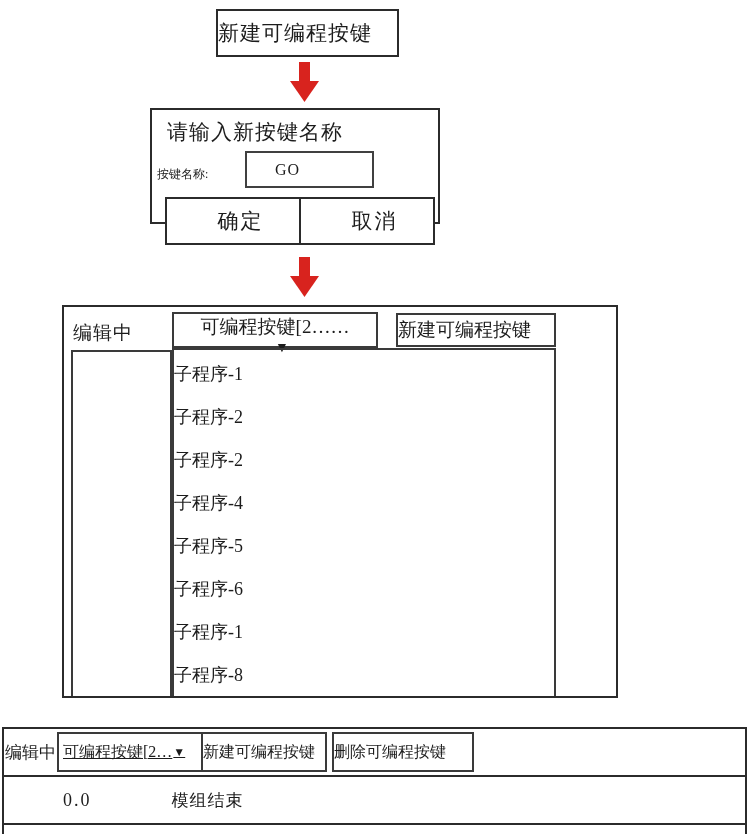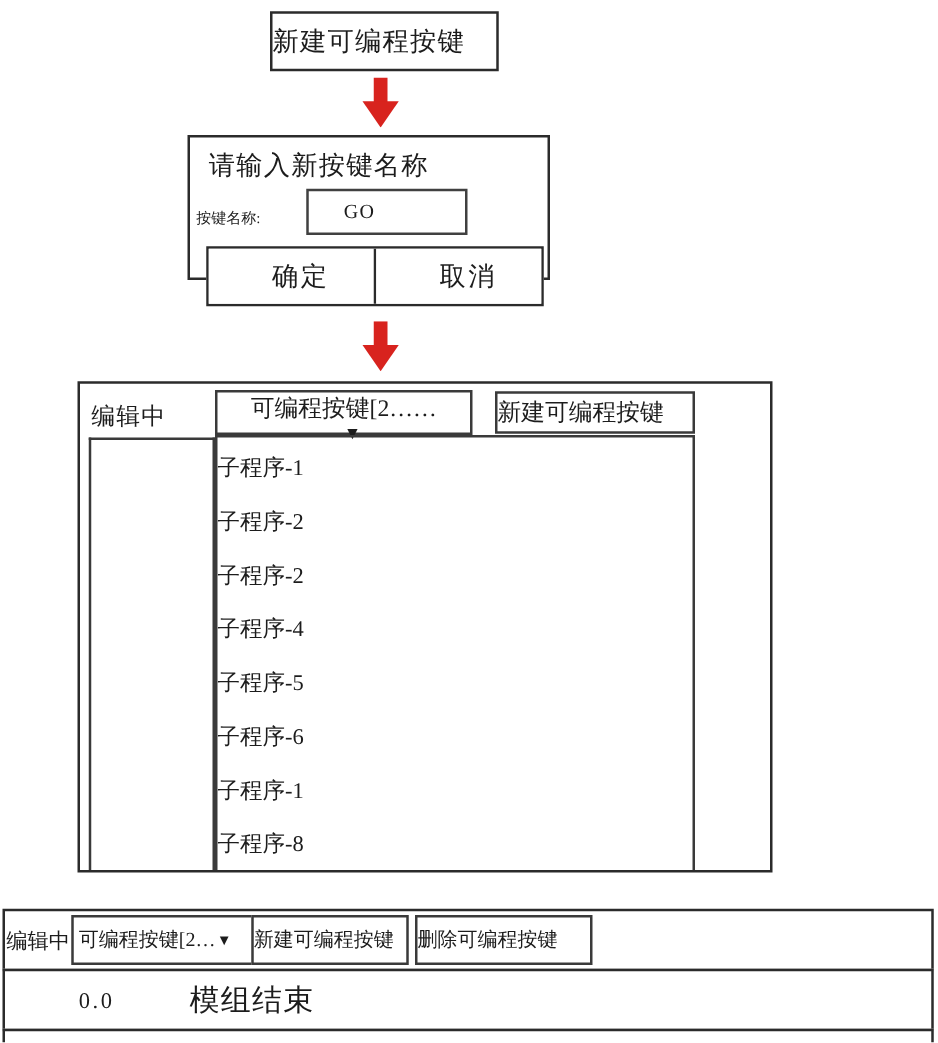--- a/index.html
+++ b/index.html
@@ -44,31 +44,31 @@
                font-size:19px; background:#fff; font-family:inherit; color:inherit; }
   .ed-list { left:108px; top:41px; width:384px; bottom:0; border:2px solid #3a3a3a; border-bottom:none;
              display:flex; flex-direction:column; padding-top:2px; }
   .ed-item { height:43.5px; display:flex; align-items:center; font-size:18px; }
 
   
   .bbar { left:2px; top:727px; width:745px; height:50px; }
   .bb-status { left:1px; top:0; height:46px; display:flex; align-items:center; font-size:17px; }
   .bb-dropdown { left:53px; top:3px; width:151px; height:40px; border:2px solid #3a3a3a;
                  display:flex; align-items:center; font-size:16px; padding:0 4px;
-                 background:#fff; font-family:inherit; color:inherit; }
+                 background:#fff; font-family:inherit; color:inherit;text-decoration:underline; }
   .bb-dropdown .caret { font-size:12px; margin-left:1px; }
   .bb-btn { top:3px; height:40px; border:2px solid #3a3a3a; font-size:16px;
             background:#fff; font-family:inherit; color:inherit; }
   .bb-new { left:197px; width:126px; }
   .bb-del { left:328px; width:142px; }
 
   
   .row2 { left:2px; top:775px; width:745px; height:50px; display:flex; align-items:center;padding-left:38px; }
   .row2 .lineno { margin-left:21px; font-size:18px; letter-spacing:2px; }
-  .row2 .linetext { margin-left:60px; font-size:24px; letter-spacing:1px; }
+  .row2 .linetext { margin-left:80px; font-size:17px; letter-spacing:1px; }
   .row3 { left:2px; top:823px; width:745px; height:30px; }
 </style>
 </head>
 <body>
 
 <div id="canvas">
 
   <div class="abs box flexc top-btn">
     <span>新建可编程按键</span>
   </div>

